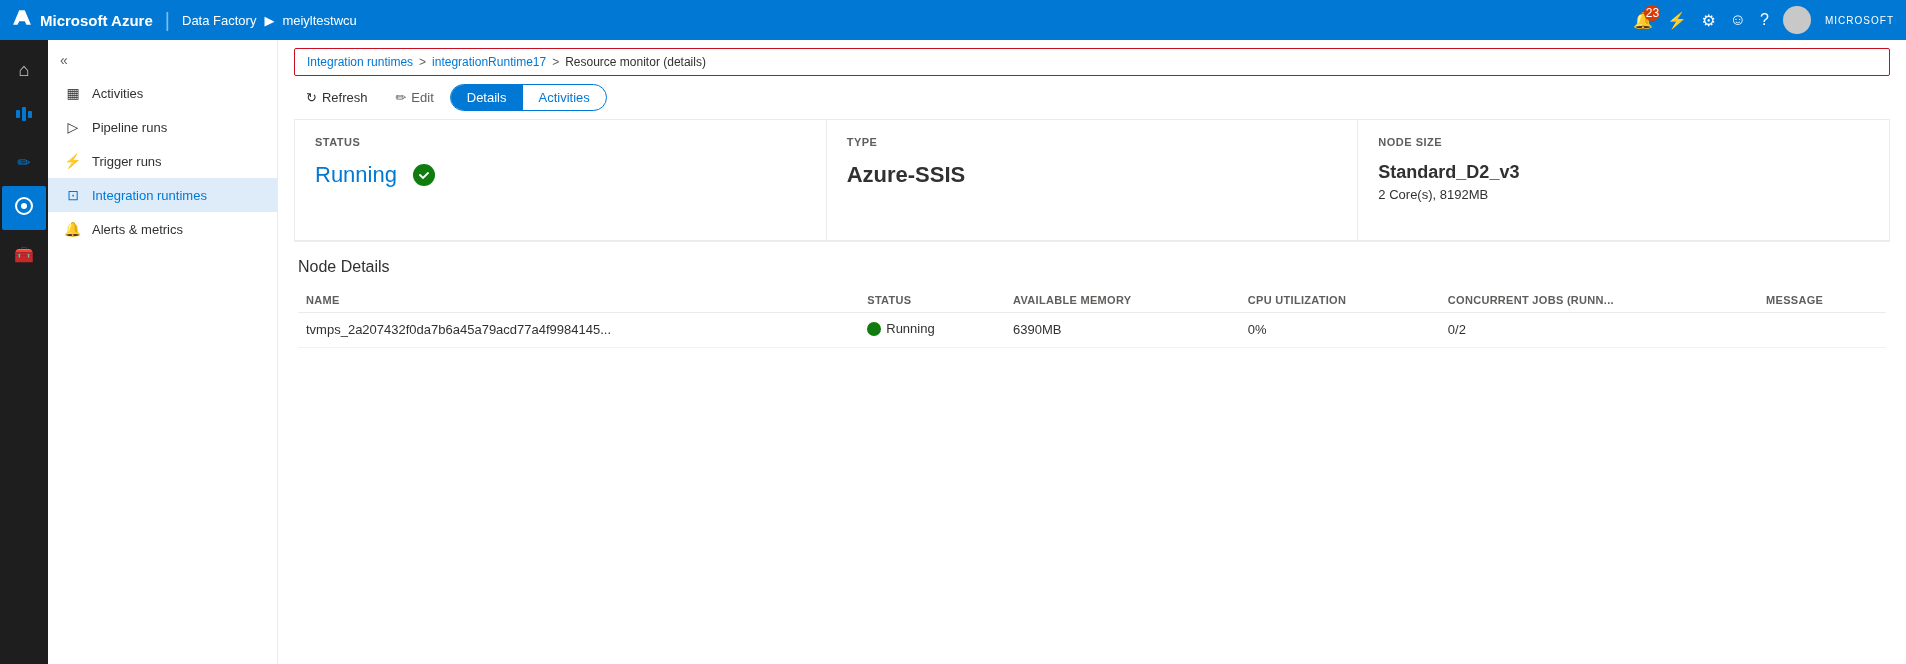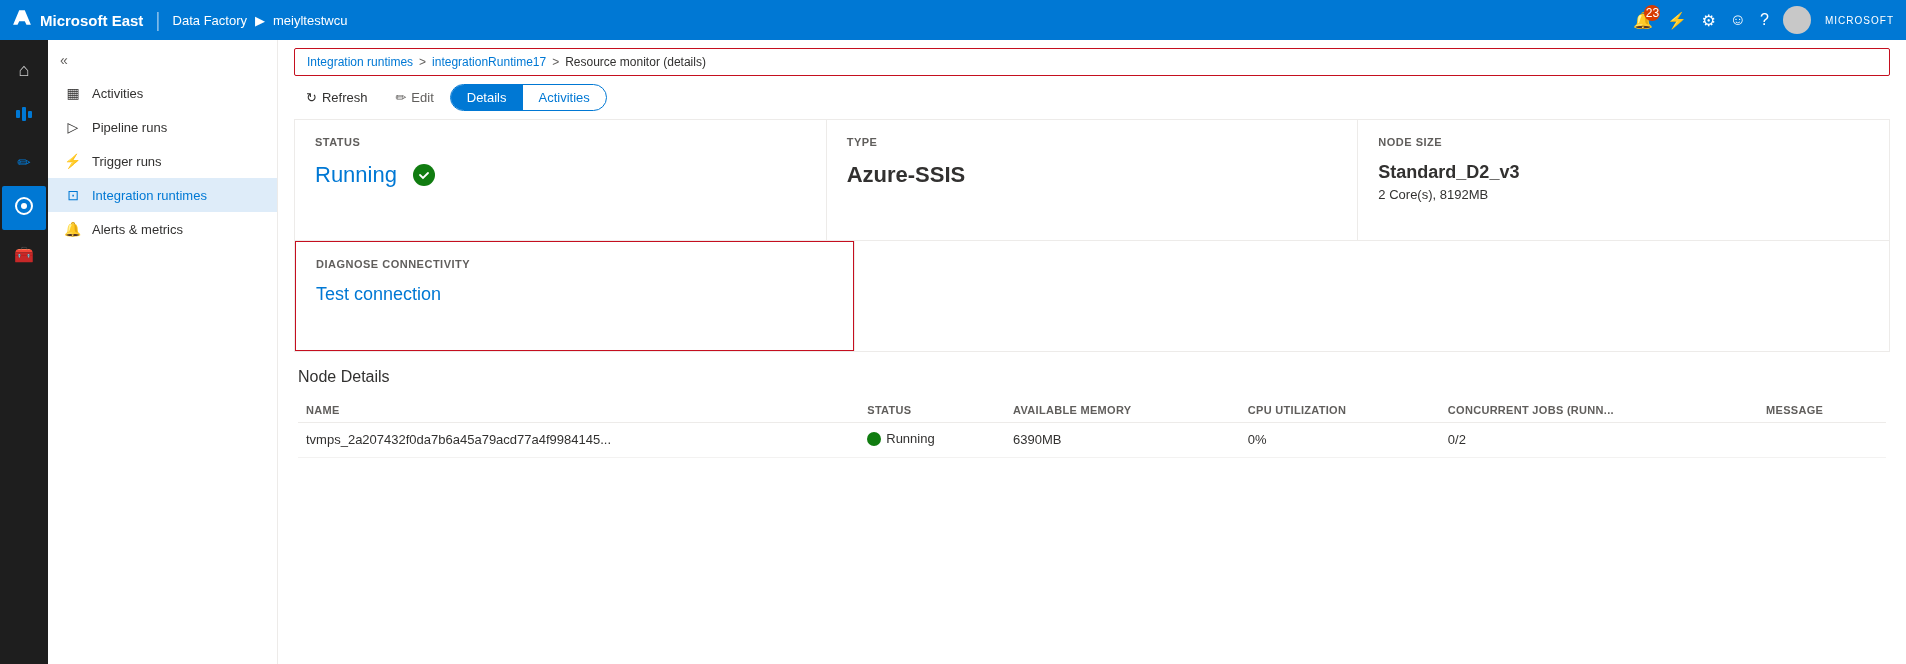--- a/index.html
+++ b/index.html
@@ -122,21 +122,21 @@
 </head>
 <body>
 
 <div class="top-bar">
   <div class="top-bar-brand">
     <span style="font-size:18px;">
       <svg width="20" height="20" viewBox="0 0 18 18" fill="none" xmlns="http://www.w3.org/2000/svg">
         <path d="M6.5 2L1 15h4l1.5-3h5L13 15h4L11.5 2H6.5z" fill="white"></path>
       </svg>
     </span>
-    <span>Microsoft East</span>
+    <span>Microsoft Azure</span>
   </div>
   <span style="color:rgba(255,255,255,0.5); font-size:20px;">|</span>
   <div class="top-bar-breadcrumb">
     <span style="cursor:pointer;">Data Factory</span>
     <span>▶</span>
     <span style="cursor:pointer;">meiyltestwcu</span>
   </div>
   <div class="top-bar-right">
     <div class="top-bar-icon" style="position:relative;">
       🔔
@@ -256,26 +256,20 @@
       <div class="card">
         <div class="card-label">NODE SIZE</div>
         <div class="card-value bold" style="font-size:18px;">Standard_D2_v3</div>
         <div class="card-subvalue" style="margin-top:4px;">2 Core(s), 8192MB</div>
       </div>
     </div>
 
     <div class="cards-row2">
 
 
-      <div class="card2-diagnose" style="flex:1;">
-        <div class="card-label">DIAGNOSE CONNECTIVITY</div>
-        <div style="margin-top:10px;">
-          <span class="card-value blue" style="cursor:pointer; font-size:18px; font-weight:400;">Test connection</span>
-        </div>
-      </div>
 
       <div style="flex:2; border-left:1px solid #edebe9;"></div>
     </div>
 
     <div class="node-section">
       <div class="node-title">Node Details</div>
       <table class="node-table">
         <thead>
           <tr>
             <th>NAME</th>

